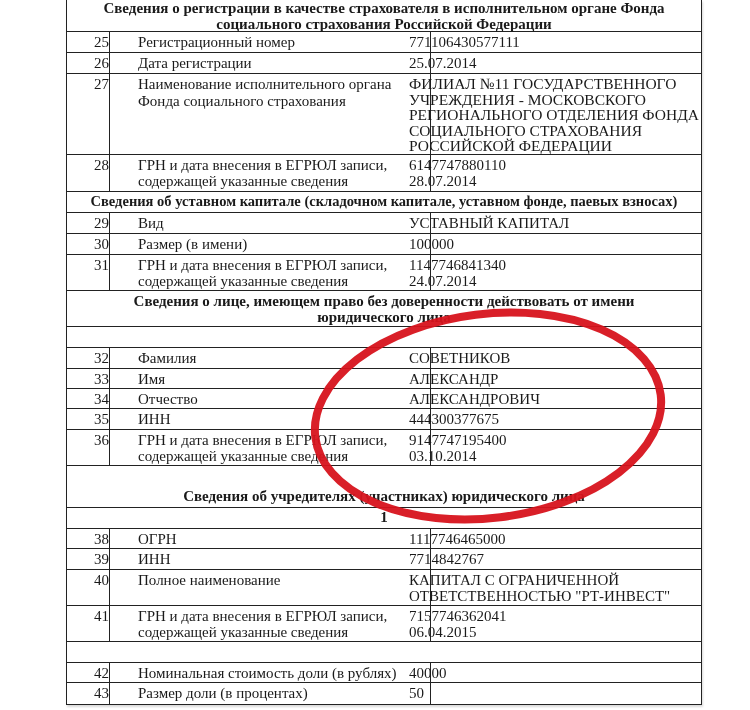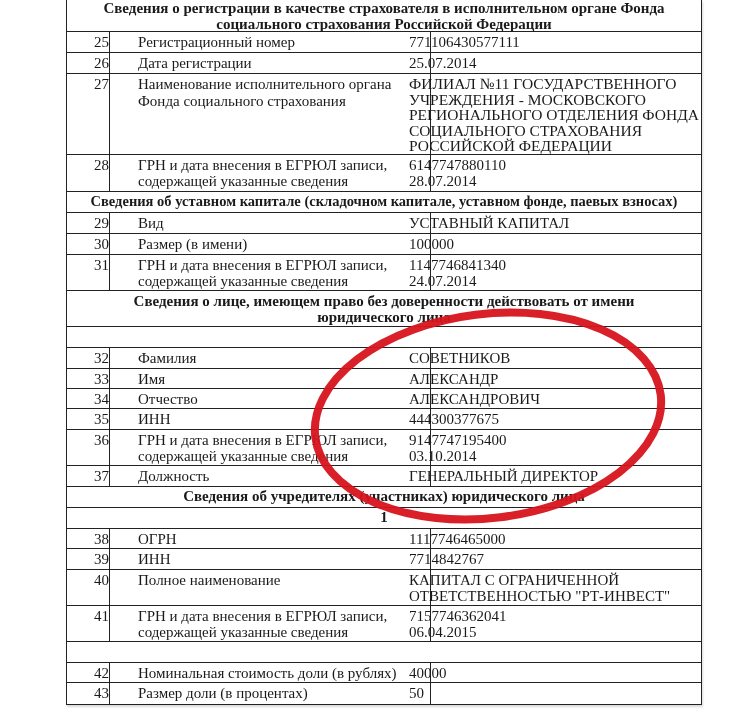--- a/index.html
+++ b/index.html
@@ -91,25 +91,20 @@
     <div class="cell num">35</div>
     <div class="cell lbl">ИНН</div>
     <div class="cell val">444300377675</div>
   </div>
   <div class="row" style="top:430px;height:36px;">
     <div class="cell num">36</div>
     <div class="cell lbl" style="padding-right:40px;line-height:16px;">ГРН и дата внесения в ЕГРЮЛ записи, содержащей указанные сведения</div>
     <div class="cell val multiline" style="line-height:16px;">9147747195400
 03.10.2014</div>
   </div>
-  <div class="row" style="top:466px;height:21px;">
-    <div class="cell num">37</div>
-    <div class="cell lbl">Должность</div>
-    <div class="cell val">ГЕНЕРАЛЬНЫЙ ДИРЕКТОР</div>
-  </div>
 
   <div class="row" style="top:487px;height:21px;">
     <div class="hdr">Сведения об учредителях (участниках) юридического лица</div>
   </div>
   <div class="row" style="top:508px;height:21px;">
     <div class="hdr">1</div>
   </div>
   <div class="row" style="top:529px;height:20px;">
     <div class="cell num">38</div>
     <div class="cell lbl">ОГРН</div>

